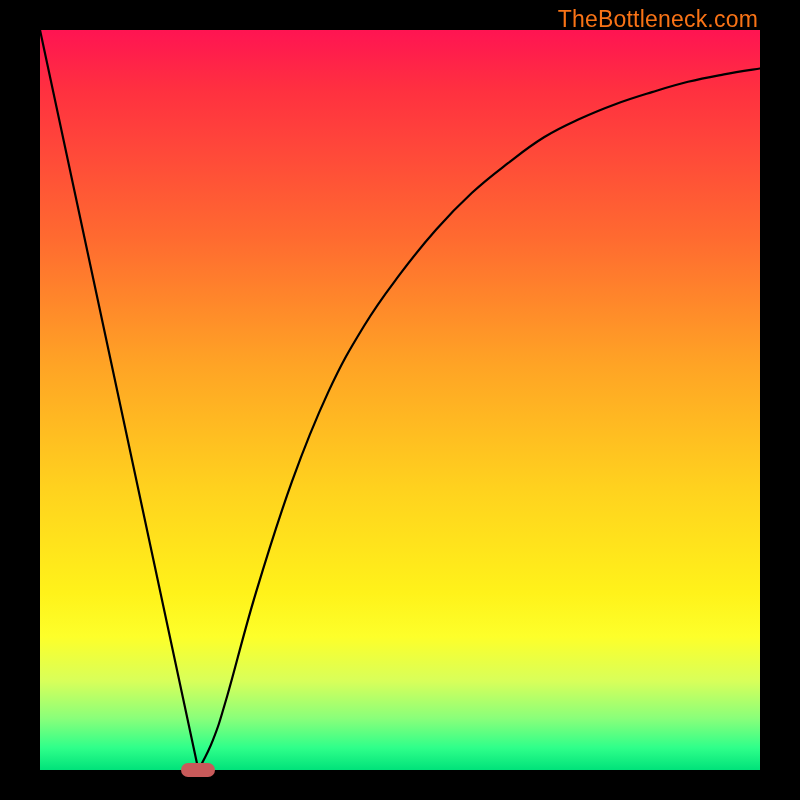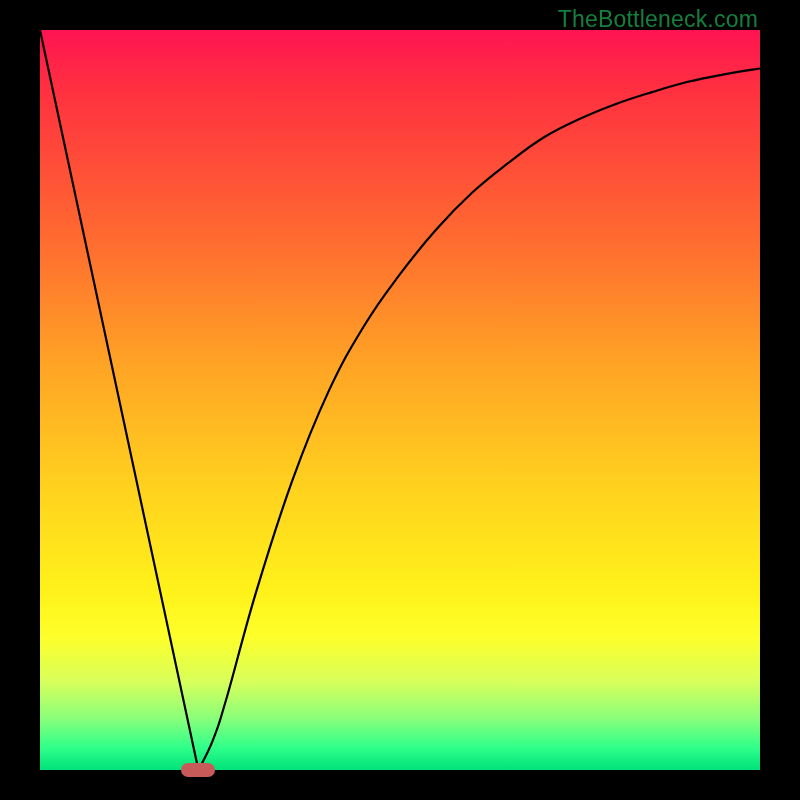--- a/index.html
+++ b/index.html
@@ -34,21 +34,21 @@
       #d8ff5a 88%,
       #8aff7a 93%,
       #2fff8a 97%,
       #00e27a 100%
     );
   }
   .watermark {
     position: absolute;
     top: 6px;
     right: 42px;
-    color: #15803d;
+    color: #f97316;
     font-size: 23px;
     font-weight: 400;
     letter-spacing: 0.2px;
     z-index: 5;
   }
   svg.curve {
     position: absolute;
     left: 0;
     top: 0;
     width: 720px;

